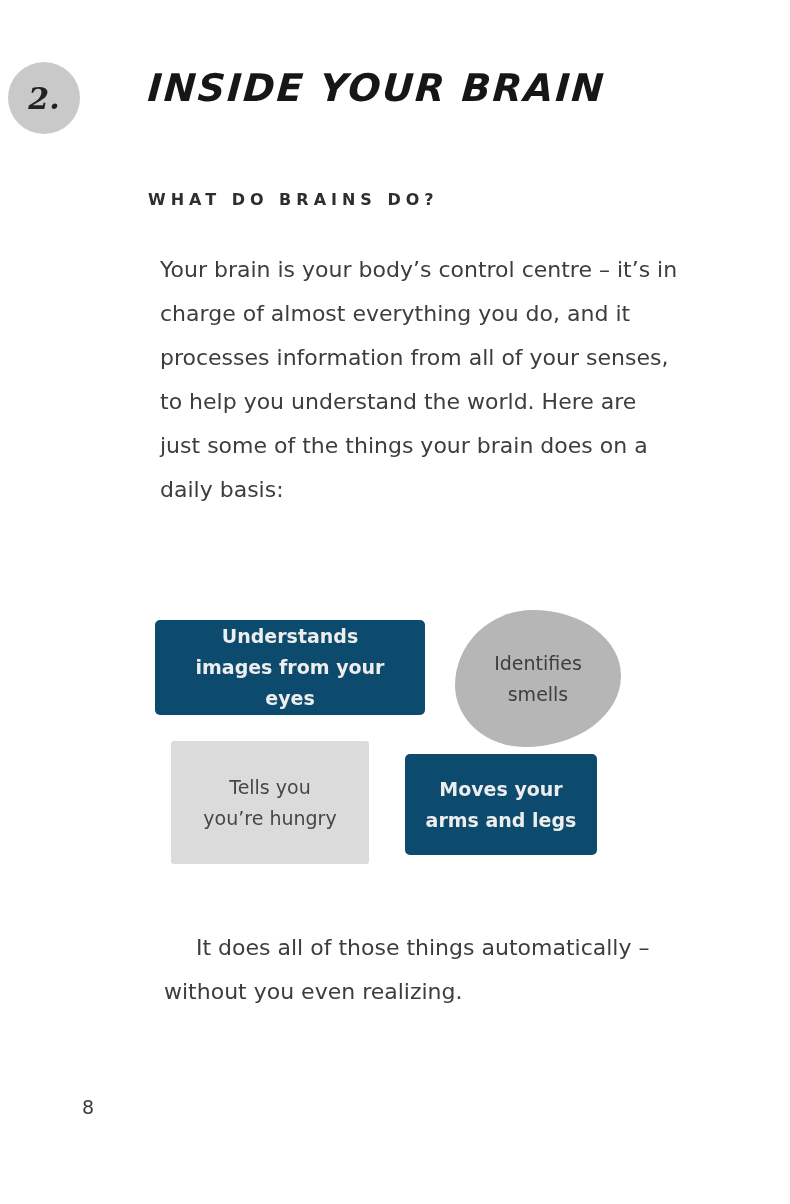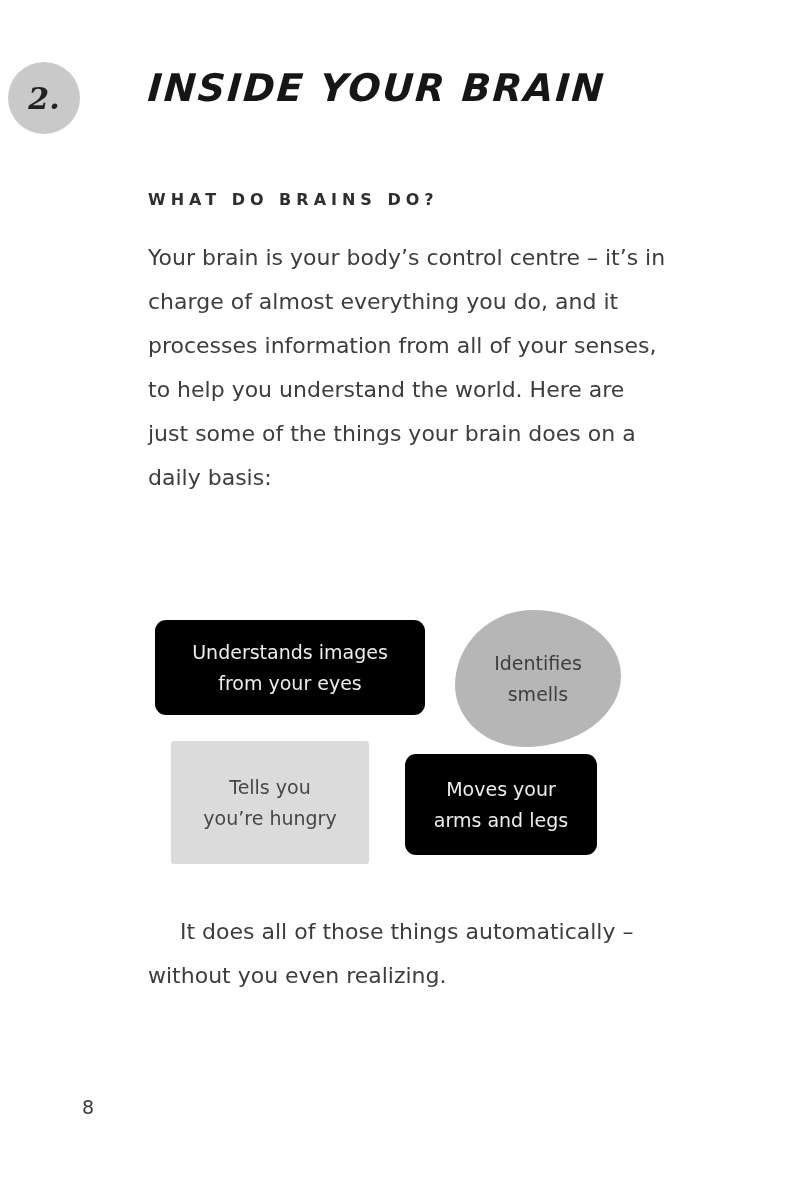--- a/index.html
+++ b/index.html
@@ -62,21 +62,21 @@
     font-weight: bold;
     letter-spacing: 5px;
     color: #2e2e2e;
     white-space: nowrap;
   }
 
   .intro {
     position: absolute;
     left: 148px;
     top: 236px;
-    margin: 0;
+    margin: 12px;
     width: 522px;
     font-size: 22px;
     line-height: 44px;
     color: #3d3d3d;
   }
 
   .bubble {
     position: absolute;
     display: flex;
     align-items: center;
@@ -94,23 +94,24 @@
     height: 63px;
     border: 2px solid #929292;
     border-radius: 14px;
     background: #ffffff;
     color: #474747;
     font-size: 20px;
     box-shadow: inset 0 0 0 1px #ffffff, 0 0 0 1px #e2e2e2;
   }
 
   .bubble.dark {
-    background: #000000;
+    background: #0c4a6e;
     color: #ededed;
-    border-radius: 11px;
+    border-radius: 5px;
+    font-weight: bold;
   }
   .bubble.vision {
     left: 155px;
     top: 620px;
     width: 270px;
     height: 95px;
     padding: 0 28px;
   }
   .bubble.movement {
     left: 405px;
@@ -139,21 +140,21 @@
     background: #dbdbdb;
     color: #474747;
     border-radius: 3px;
     padding: 0 26px;
   }
 
   .closing {
     position: absolute;
     left: 148px;
     top: 910px;
-    margin: 0;
+    margin: 16px;
     width: 532px;
     font-size: 22px;
     line-height: 44px;
     text-indent: 32px;
     color: #3d3d3d;
   }
 
   .page-number {
     position: absolute;
     left: 82px;

